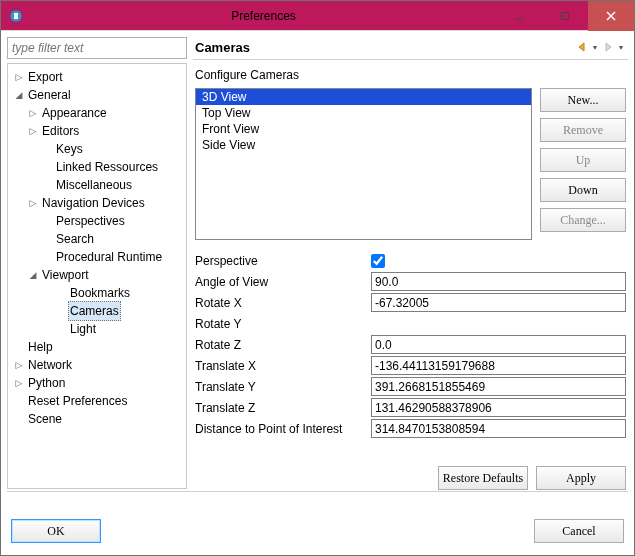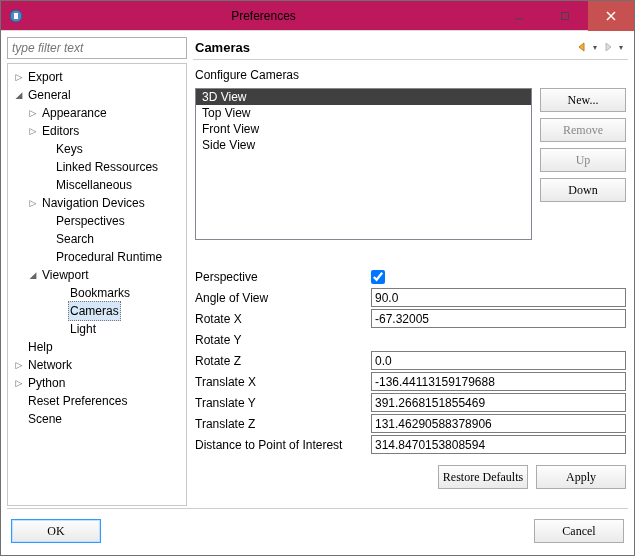--- a/index.html
+++ b/index.html
@@ -66,46 +66,46 @@
   .heading-bar .heading { font-weight:bold; font-size:13px; flex:1; }
   .arrow-btn { width:16px; height:16px; display:flex; align-items:center; justify-content:center; }
   .drop-tiny { width:10px; height:16px; display:flex; align-items:center; justify-content:center; color:#555; font-size:8px;}
   .subtitle { padding:8px 2px 6px 2px; font-size:12px; }
 
   .camera-block { display:flex; gap:8px; padding:0 2px; }
   .camera-list {
     flex:1; border:1px solid #828790; background:#fff; height:152px; overflow:auto;
   }
   .camera-list div { padding:1px 6px; font-size:12px; }
-  .camera-list div.sel { background:#404040; color:#fff; }
+  .camera-list div.sel { background:#1d4ed8; color:#fff; }
   .btn-col { width:86px; display:flex; flex-direction:column; gap:6px; }
   button.std {
     height:24px; background:linear-gradient(#fdfdfd,#eaeaea);
     border:1px solid #acacac; font-size:12px; font-family:Liberation Serif, serif; padding:0;
   }
   button.std:disabled { color:#888; }
 
-  .props { margin-top:26px; padding:0 2px; }
+  .props { margin-top:10px; padding:0 2px; }
   .prop-row { display:flex; align-items:center; height:21px; }
   .prop-row .plabel { width:176px; font-size:12px; }
   .prop-row input[type="text"] {
     flex:1; height:19px; border:1px solid #7c7c7c; padding:0 3px;
     font-size:12px; font-family:inherit;
   }
   .prop-row input[type="checkbox"] { width:14px; height:14px; margin:0; }
 
   .action-row {
     display:flex; justify-content:flex-end; gap:8px; padding:10px 2px 6px 2px;
   }
   .sep { height:1px; background:#cfcfcf; margin:2px 6px 0 6px; }
   .footer {
     display:flex; justify-content:space-between; gap:8px;
     padding:10px 10px 12px 10px;
   }
-  button.wide { width:90px; }
+  button.wide { width:90px;margin-top:17px; }
   button.primary { border:1px solid #3399ff; box-shadow:0 0 0 1px #bde2ff inset; }
 </style>
 </head>
 <body>
 
 <div class="titlebar">
   <div class="app-icon">
     <svg width="16" height="16" viewBox="0 0 16 16">
       <circle cx="8" cy="8" r="6" fill="#4e86c7" stroke="#2d5a94" stroke-width="1"></circle>
       <rect x="6" y="5" width="4" height="6" fill="#fff"></rect>
@@ -243,20 +243,21 @@
           <div class="sel">3D View</div>
           <div>Top View</div>
           <div>Front View</div>
           <div>Side View</div>
         </div>
       <div class="btn-col">
         <button class="std">New...</button>
         <button class="std" disabled="">Remove</button>
         <button class="std" disabled="">Up</button>
         <button class="std">Down</button>
+        <button class="std" disabled="">Change...</button>
       </div>
     </div>
 
     <div class="props">
       <div class="prop-row">
         <span class="plabel">Perspective</span>
         <input type="checkbox" id="persp-chk" checked="" style="">
       </div>
       <div class="prop-row">
         <span class="plabel">Angle of View</span>

